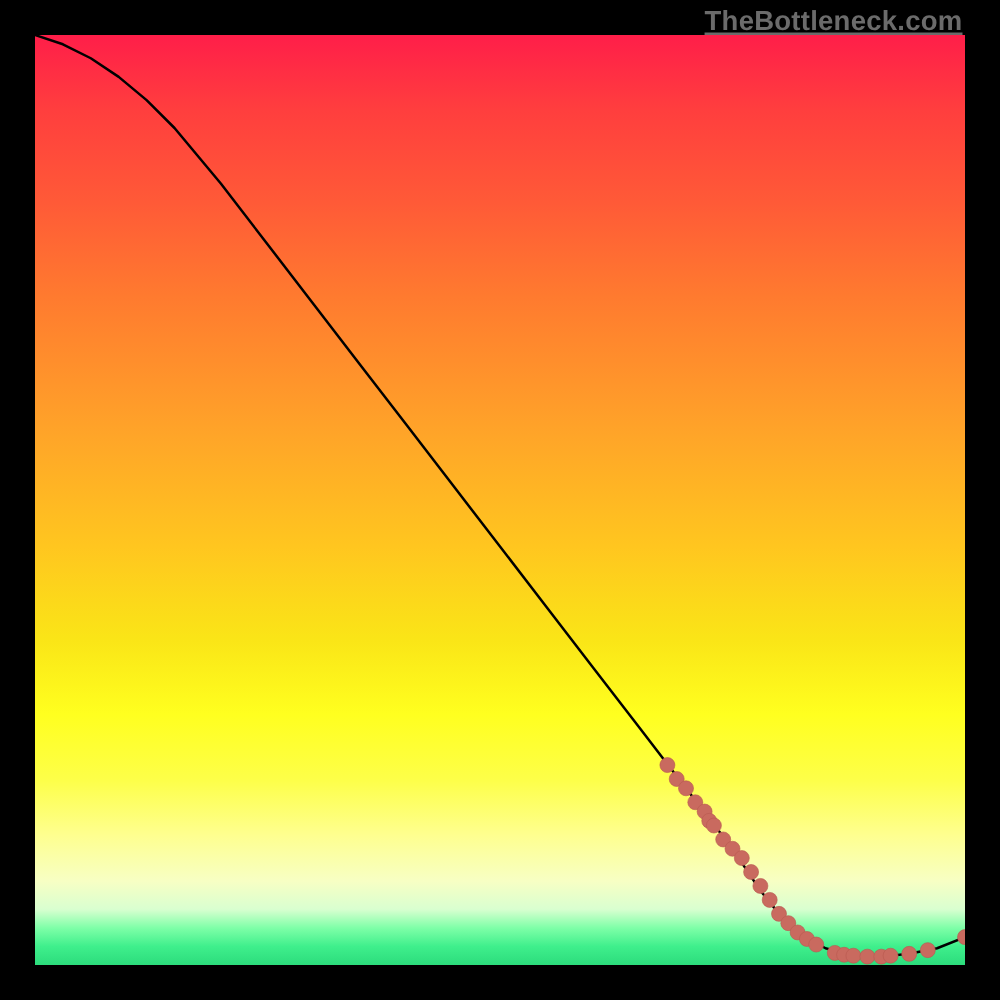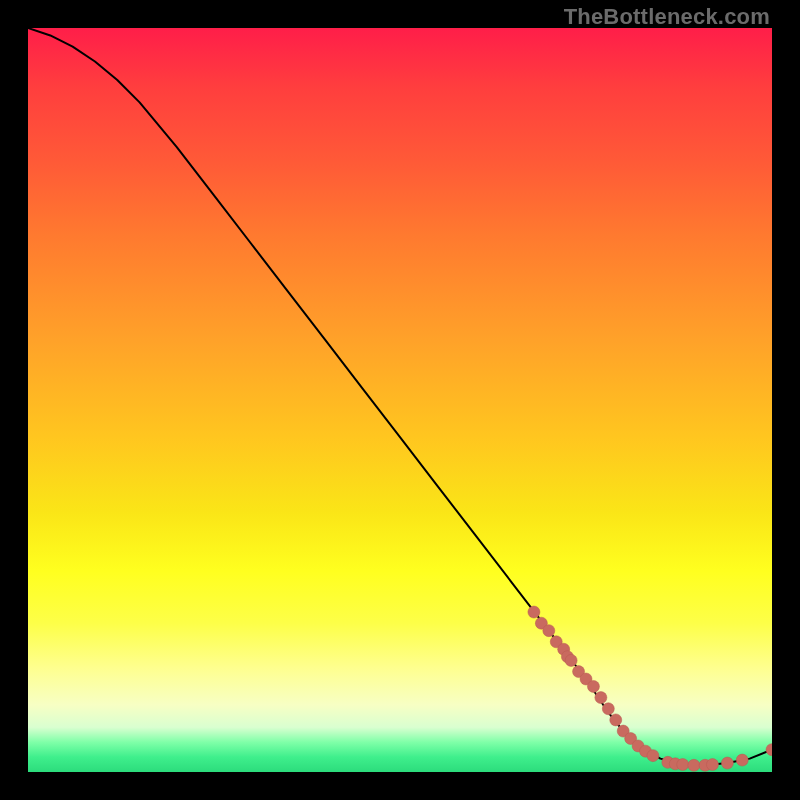--- a/index.html
+++ b/index.html
@@ -46,20 +46,21 @@
   }
   .watermark {
     position: absolute;
     top: 4px;
     right: 30px;
     color: #6B6B6B;
     font-size: 22px;
     font-weight: 600;
     letter-spacing: 0.2px;
     user-select: none;
+    text-decoration: underline;
   }
   svg.overlay {
     position: absolute;
     left: 0;
     top: 0;
     width: 744px;
     height: 744px;
   }
 </style>
 </head>

